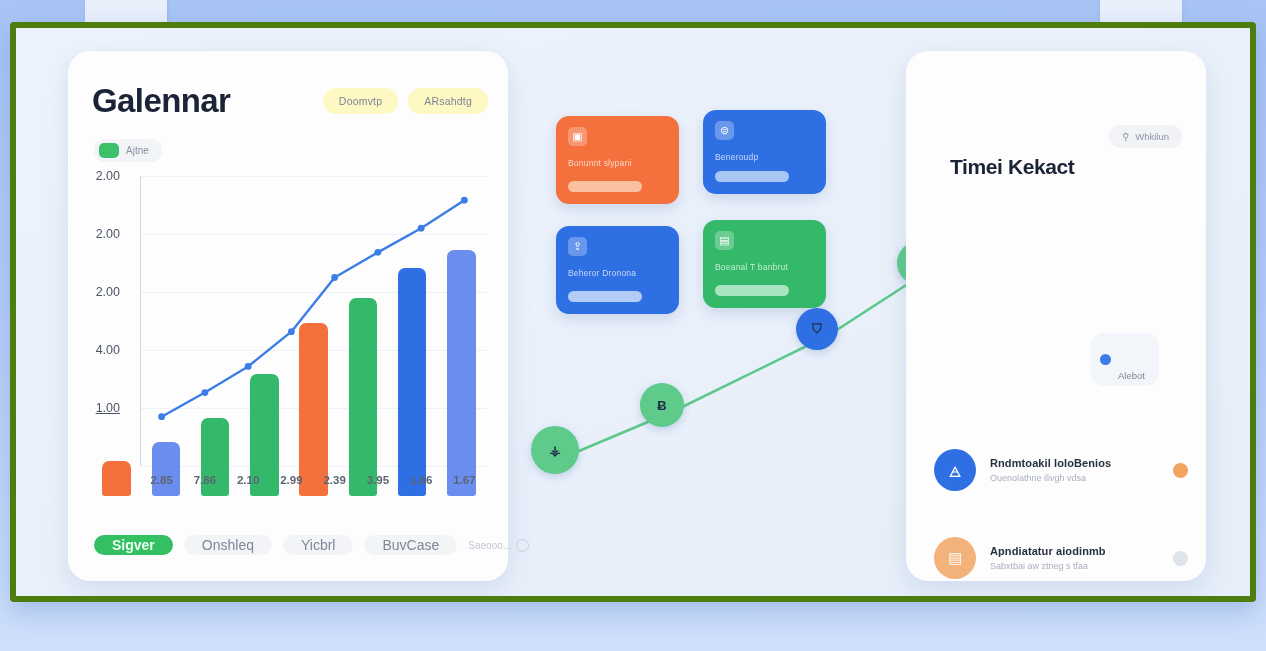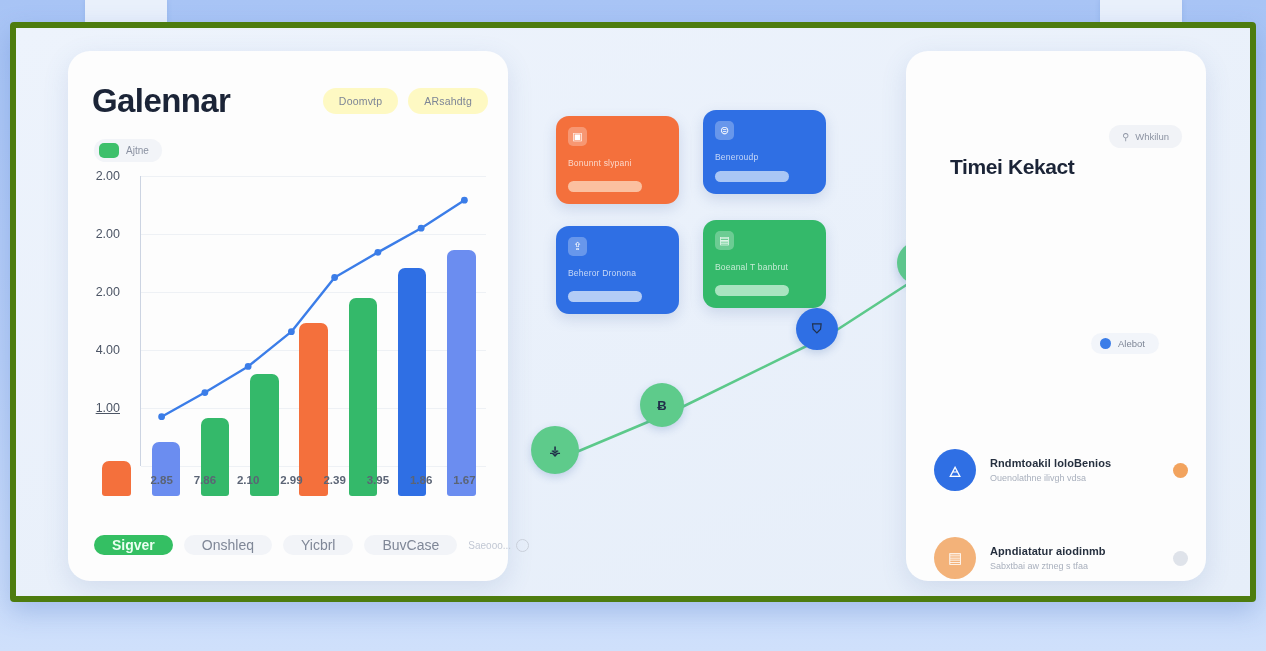--- a/index.html
+++ b/index.html
@@ -127,21 +127,21 @@
     position: absolute; right: 24px; top: 74px; background: #f1f3f7;
     border-radius: 14px; padding: 6px 13px; font-size: 9.5px; color: #8d94a3;
     display: flex; gap: 6px; align-items: center;
   }
   #mini-legend {
     position: absolute; left: 185px; top: 282px; background: #f2f5fa;
     border-radius: 13px; padding: 5px 14px 5px 9px;
     display: flex; align-items: center; gap: 7px;
   }
   .mini-dot { width: 11px; height: 11px; border-radius: 50%; background: #3b7de8; }
-  .mini-text { font-size: 9.5px; color: #7e8696; }
+  .mini-text { font-size: 9.5px; color: #7e8696; margin-top: 32px; }
 
   #right-list { position: absolute; left: 28px; right: 18px; top: 398px; }
   .list-item { display: flex; align-items: center; gap: 14px; margin-bottom: 46px; }
   .list-avatar {
     width: 42px; height: 42px; border-radius: 50%; flex: none;
     display: flex; align-items: center; justify-content: center;
     font-size: 15px; color: #fff;
   }
   .list-texts { flex: 1; min-width: 0; }
   .list-title { font-size: 11px; font-weight: 700; color: #26303f; letter-spacing: .1px; }

